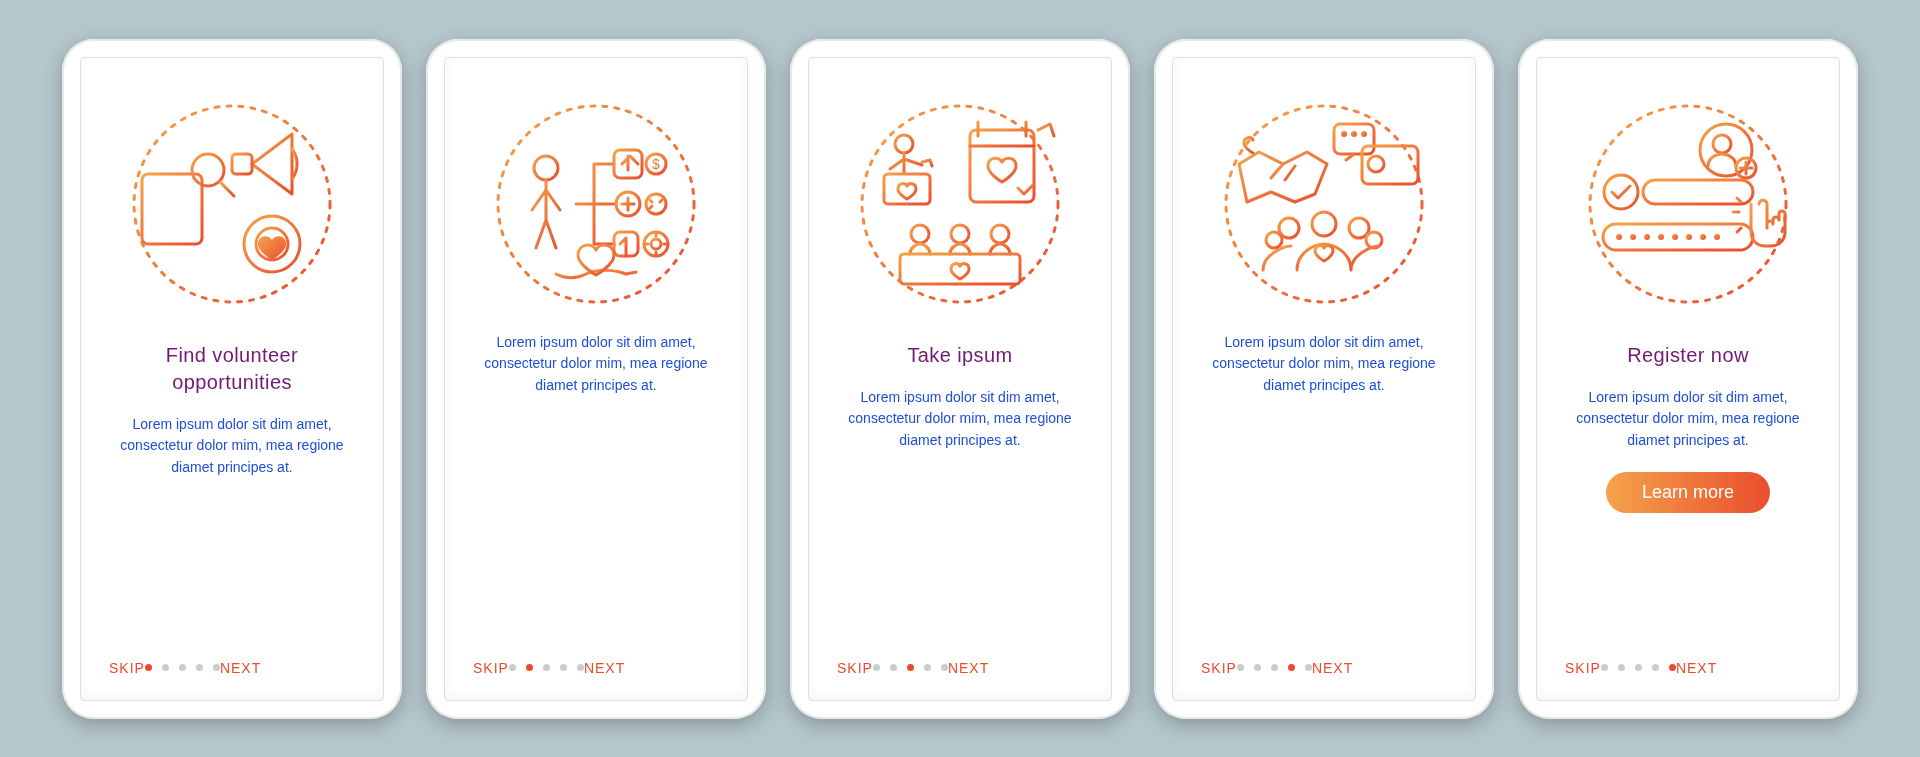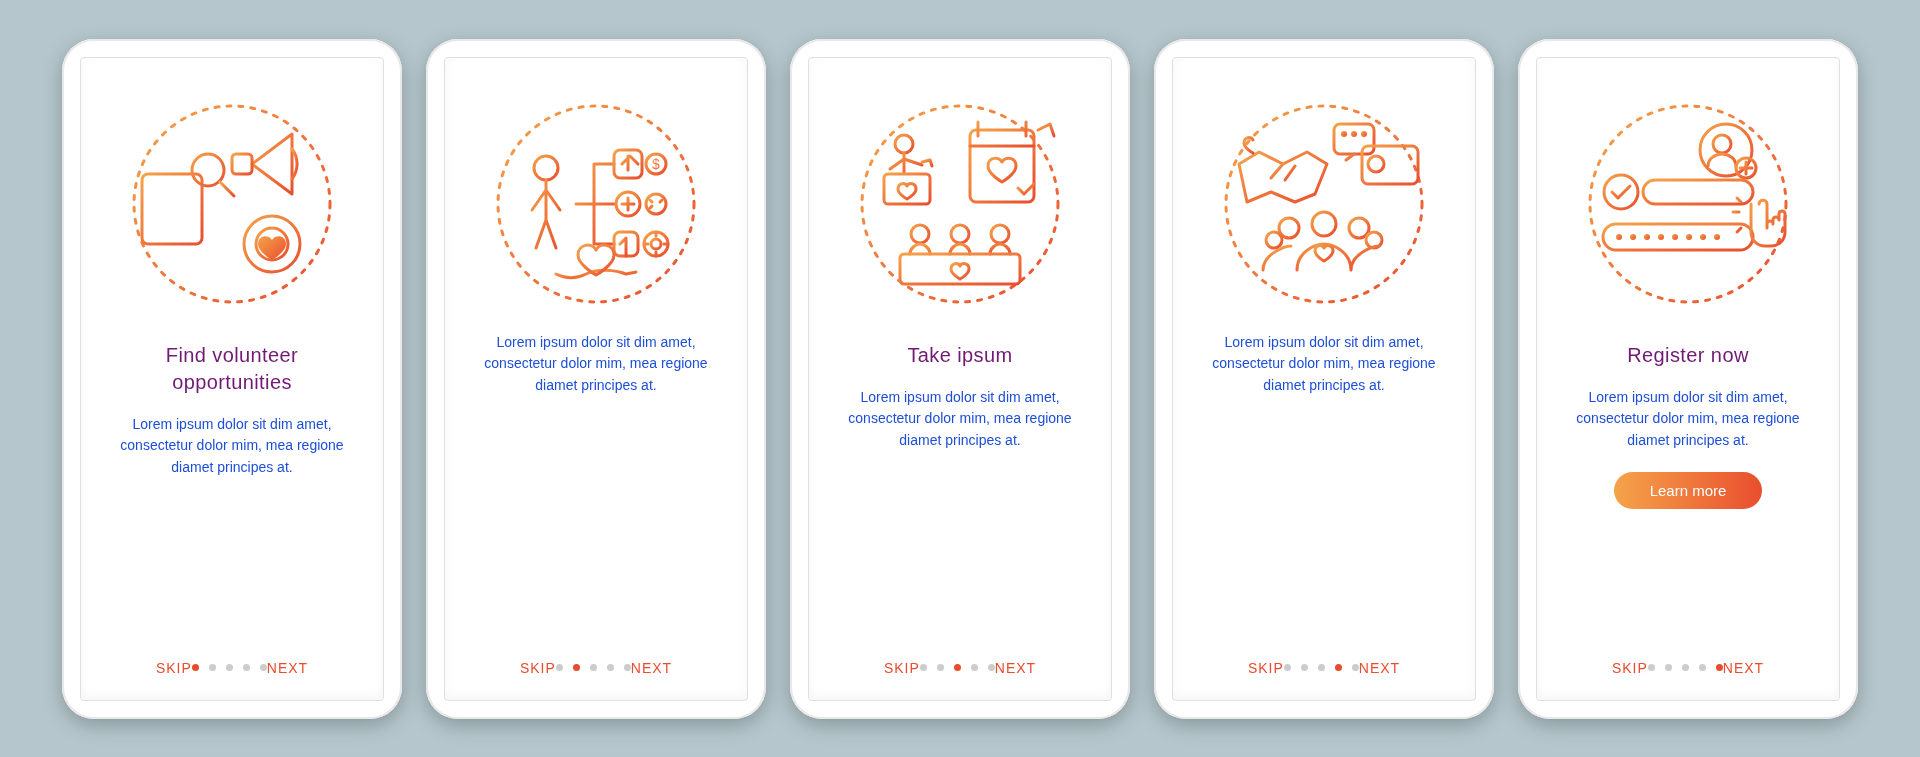--- a/index.html
+++ b/index.html
@@ -59,30 +59,30 @@
     margin-top: 18px;
     line-height: 1.55;
     max-width: 240px;
   }
   .cta {
     margin-top: 20px;
     padding: 10px 36px;
     border-radius: 24px;
     background: linear-gradient(90deg,#F5A34A 0%,#E94E2E 100%);
     color: #fff;
-    font-size: 15px;
+    font-size: 18px;
     border: none;
     cursor: pointer;
   }
   .spacer { flex: 1; }
   .nav {
     width: 100%;
     display: flex;
     align-items: center;
-    justify-content: center;
+    justify-content: flex-start;
     font-size: 14px;
     letter-spacing: 1px;
   }
   .nav-skip, .nav-next {
     color: #E84C2D;
     cursor: pointer;
     font-weight: 400;
   }
   .dots { display: flex; gap: 10px; }
   .dot {

